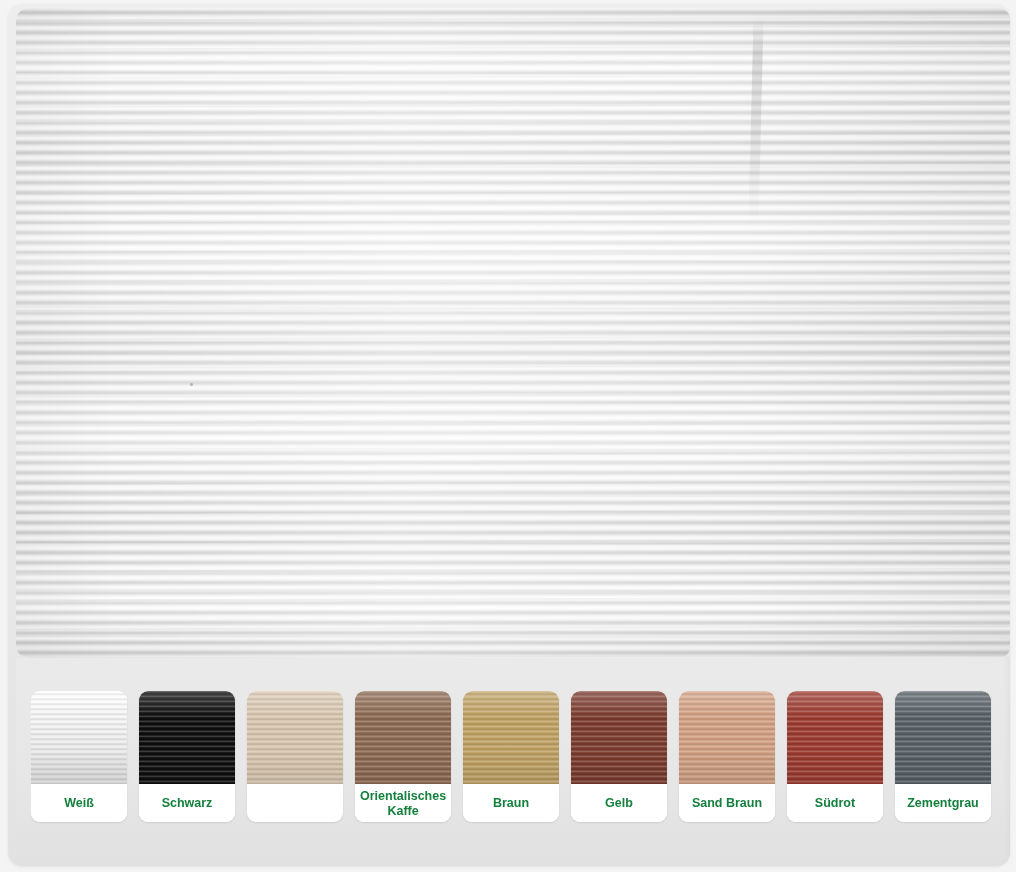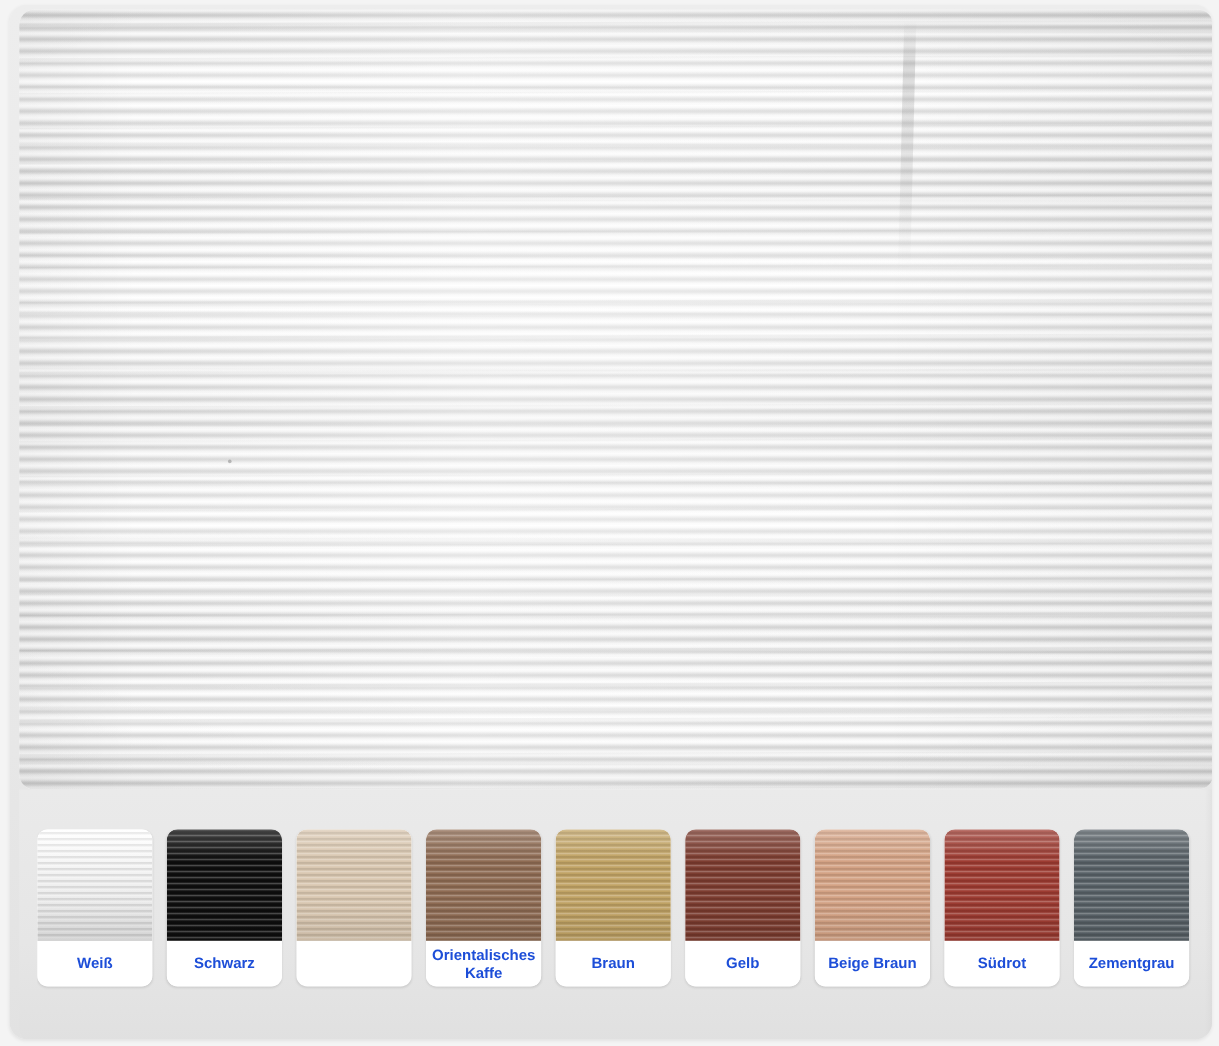--- a/index.html
+++ b/index.html
@@ -201,21 +201,21 @@
     inset: 0;
     background: linear-gradient(180deg,
       rgba(255,255,255,0.22) 0%,
       rgba(255,255,255,0.00) 28%,
       rgba(0,0,0,0.00) 62%,
       rgba(0,0,0,0.07) 100%);
   }
   .swatch-label {
     flex: 1 1 auto;
     background: #ffffff;
-    color: #1d4ed8;
+    color: #15803d;
     font-size: 12.5px;
     font-weight: bold;
     line-height: 14.5px;
     display: flex;
     align-items: center;
     justify-content: center;
     text-align: center;
     padding: 0 4px;
   }
   .swatch-label.two-line {
@@ -294,21 +294,21 @@
               <div class="lines"></div>
               <div class="sheen"></div>
             </div>
             <div class="swatch-label">Gelb</div>
           </div>
           <div class="swatch-card">
             <div class="swatch-chip" style="background-color: rgb(211, 161, 131);">
               <div class="lines"></div>
               <div class="sheen"></div>
             </div>
-            <div class="swatch-label">Beige Braun</div>
+            <div class="swatch-label">Sand Braun</div>
           </div>
           <div class="swatch-card">
             <div class="swatch-chip" style="background-color: rgb(156, 58, 48);">
               <div class="lines"></div>
               <div class="sheen"></div>
             </div>
             <div class="swatch-label">Südrot</div>
           </div>
           <div class="swatch-card">
             <div class="swatch-chip" style="background-color: rgb(87, 96, 102);">

